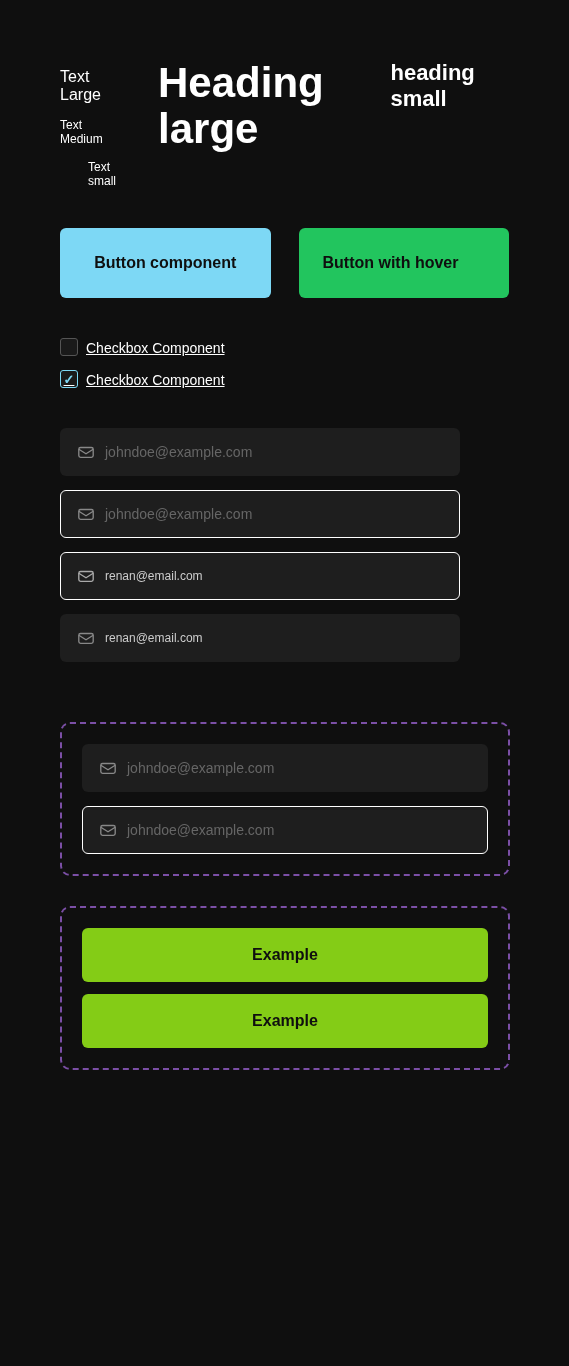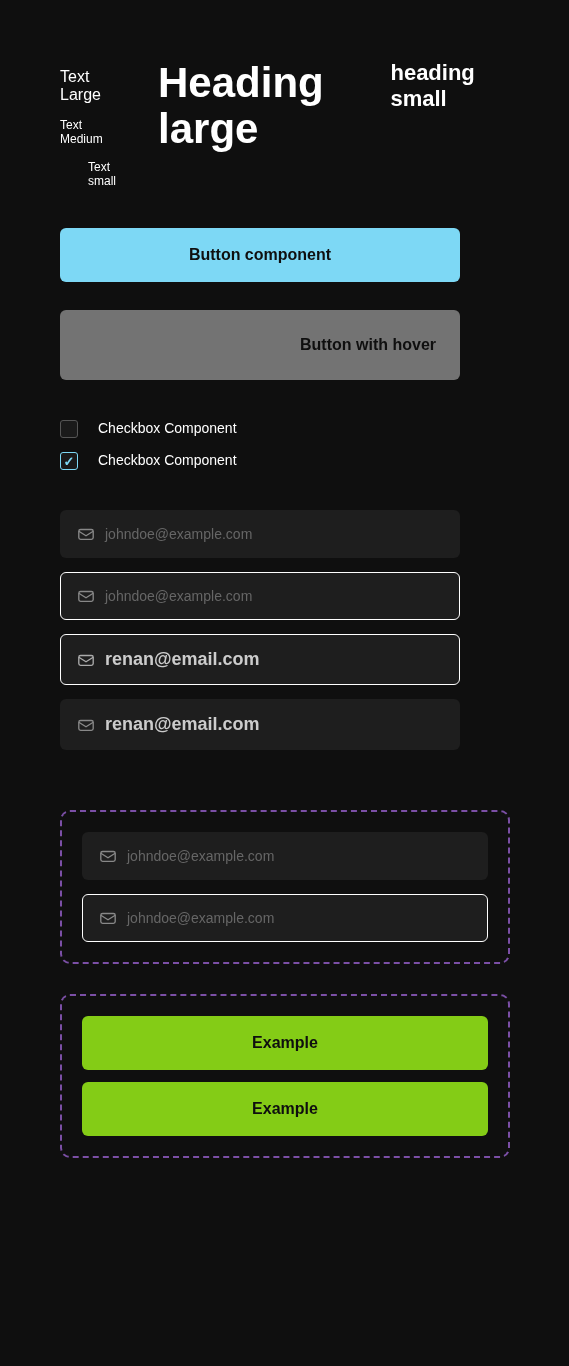--- a/index.html
+++ b/index.html
@@ -72,62 +72,63 @@
 
     .heading-small {
       font-size: 22px;
       font-weight: 700;
       color: #ffffff;
       line-height: 1.2;
     }
 
     .buttons-section {
       display: flex;
-      flex-direction: column;
+      flex-direction: row;
       gap: 28px;
       margin-bottom: 40px;
     }
 
     .btn-component {
       background-color: #7dd8f5;
       color: #0f0f0f;
       border: none;
       border-radius: 6px;
       padding: 18px 24px;
       font-size: 16px;
       font-weight: 700;
       cursor: pointer;
       width: 400px;
       text-align: center;
     }
 
     .btn-hover {
-      background-color: #737373;
+      background-color: #22c55e;
       color: #0f0f0f;
       border: none;
       border-radius: 6px;
       padding: 26px 24px;
       font-size: 16px;
       font-weight: 700;
       cursor: pointer;
       width: 400px;
-      text-align: right;
+      text-align: left;
     }
 
     .checkboxes-section {
       display: flex;
       flex-direction: column;
       gap: 14px;
       margin-bottom: 40px;
     }
 
     .checkbox-row {
       display: flex;
-      align-items: flex-start;
-      gap: 20px;
+      align-items: flex-end;
+      gap: 8px;
+      text-decoration: underline;
     }
 
     .checkbox-box {
       width: 18px;
       height: 18px;
       border: 1.5px solid #555;
       border-radius: 3px;
       background-color: #1a1a1a;
       display: flex;
       align-items: center;
@@ -188,24 +189,23 @@
       color: #888;
     }
 
     .input-placeholder {
       font-size: 14px;
       color: #666;
       flex: 1;
     }
 
     .input-value {
-      font-size: 18px;
+      font-size: 12px;
       color: #cccccc;
       flex: 1;
-      font-weight: bold;
     }
 
     .group-container {
       border: 2px dashed #7b4fa6;
       border-radius: 10px;
       padding: 20px;
       margin-bottom: 30px;
       width: 450px;
     }
 

